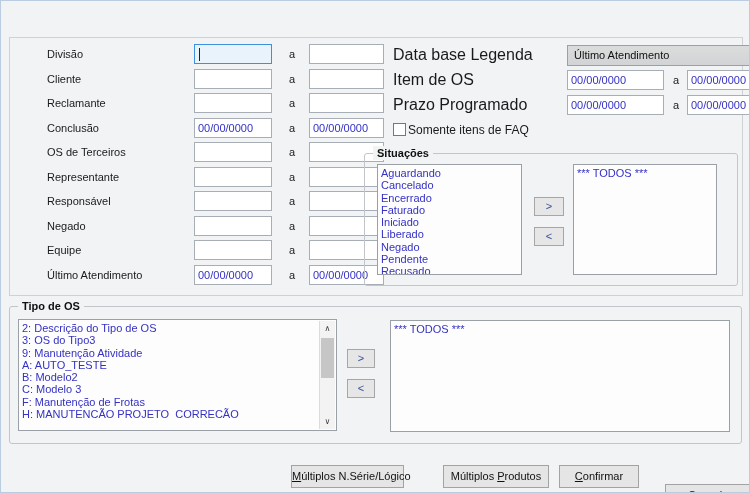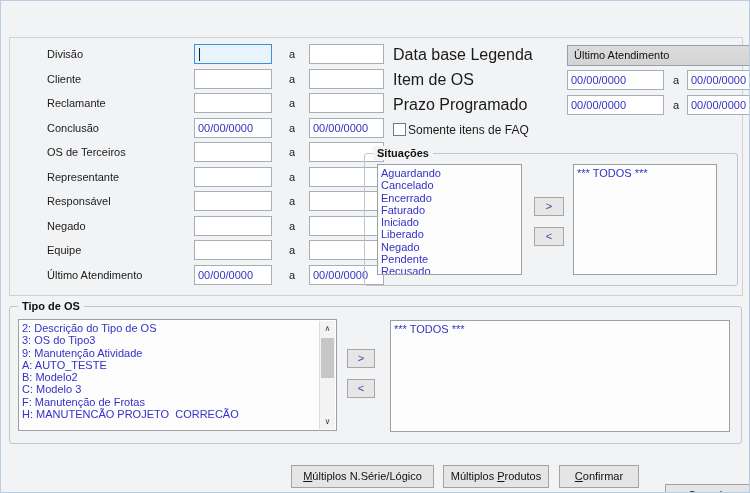--- a/index.html
+++ b/index.html
@@ -232,21 +232,21 @@
         <div class="sb-btn sb-down">∨</div>
       </div>
     </div>
     <div class="movebtn" style="left:337px; top:42px; width:28px;">&gt;</div>
     <div class="movebtn" style="left:337px; top:72px; width:28px;">&lt;</div>
     <div class="listbox" style="left:380px; top:13px; width:340px; height:112px;">
       <div class="litem">*** TODOS ***</div>
     </div>
   </div>
 
-  <div class="fbtn" style="left:290px; width:143px;">
+  <div class="fbtn" style="left:290px; width:113px;">
     <span class="mn">M</span><span>últiplos N.Série/Lógico</span>
   </div>
   <div class="fbtn" style="left:558px; width:80px;">
     <span class="mn">C</span><span>onfirmar</span>
   </div>
   <div class="fbtn" style="left:442px; width:106px;">
     <span>Múltiplos </span><span class="mn">P</span><span>rodutos</span>
   </div>
   <div class="fbtn" style="left:664px; width:90px;margin-top:19px;">
     <span>Cancela</span><span class="mn">r</span>

